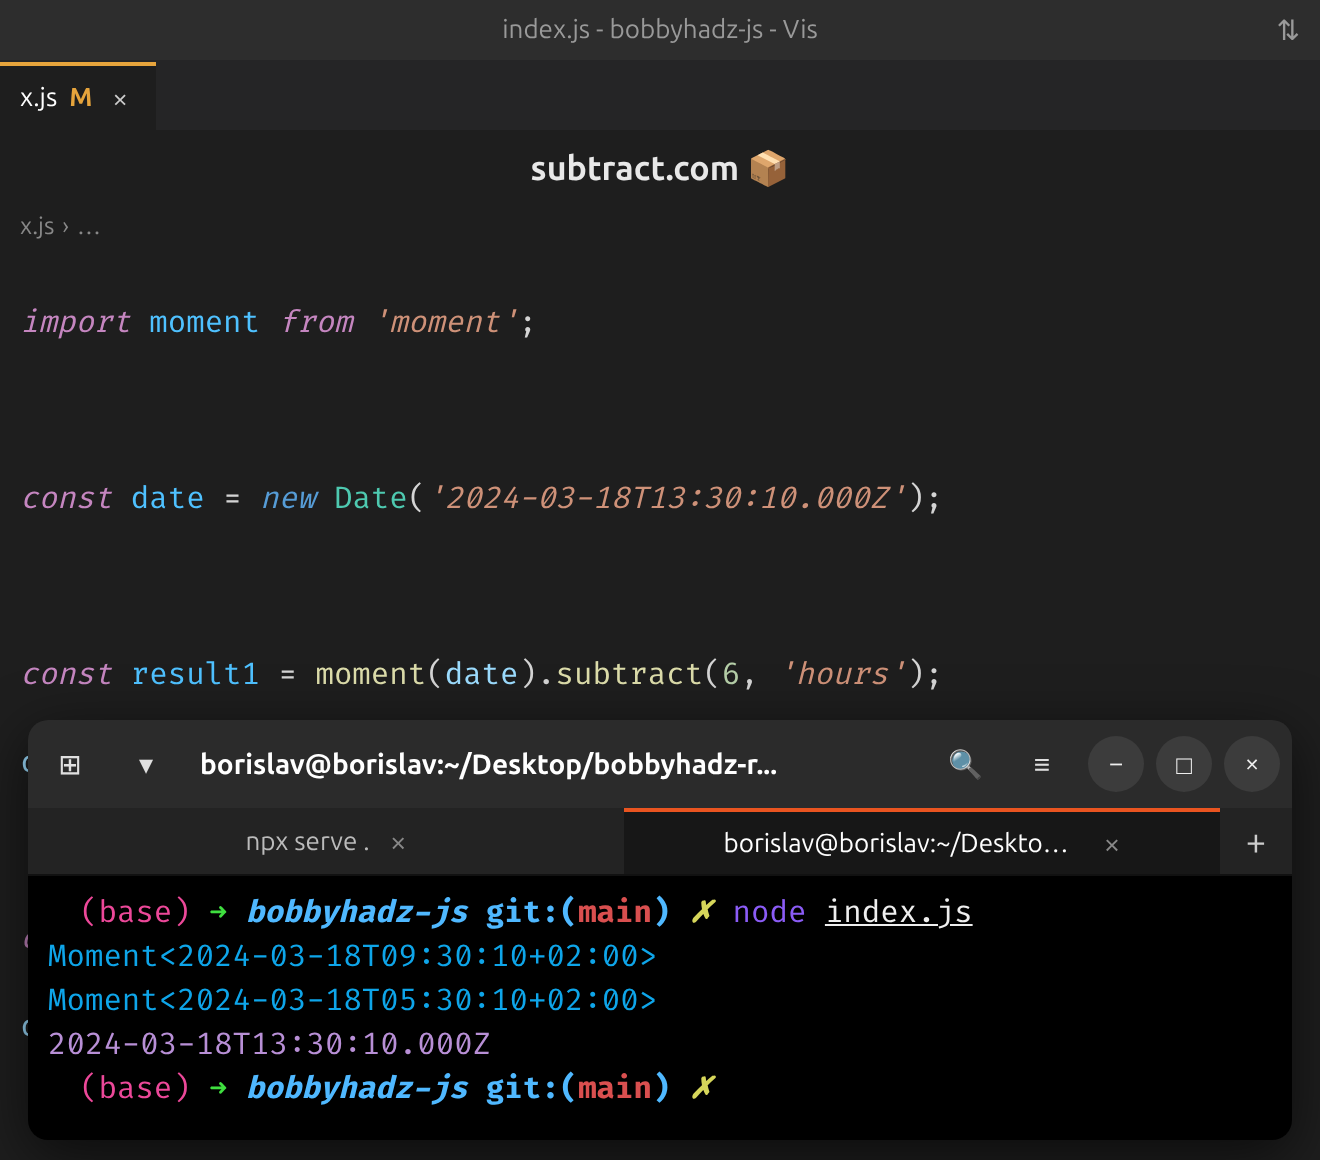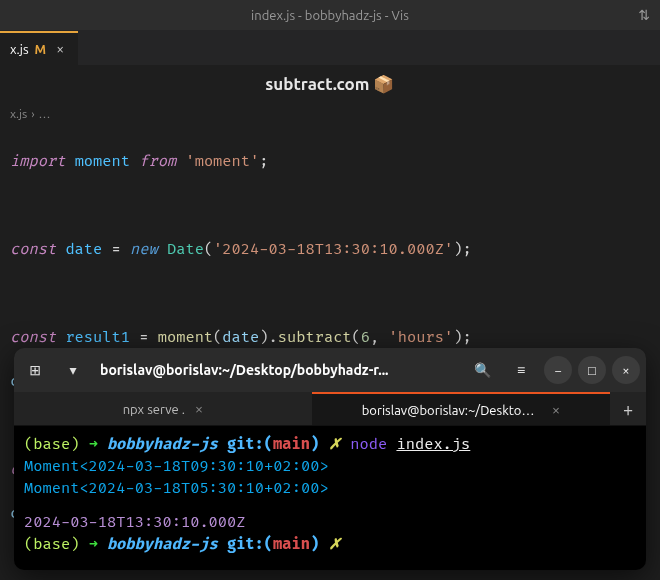--- a/index.html
+++ b/index.html
@@ -71,21 +71,21 @@
     }
     .editor {
       padding: 4px 10px 10px 10px;
       font-family: 'Fira Code', Consolas, monospace;
       font-size: 15px;
       line-height: 22px;
       white-space: pre;
       color: #d4d4d4;
     }
     .tk-keyword { color: #c586c0; font-style: italic; }
-    .tk-string { color: #ce9178; }
+    .tk-string { color: #ce9178; font-style: italic; }
     .tk-var { color: #4fc1ff; }
     .tk-func { color: #dcdcaa; }
     .tk-num { color: #b5cea8; }
     .tk-comment { color: #6a9955; }
     .tk-class { color: #4ec9b0; }
     .tk-new { color: #569cd6; font-style: italic; }
     .tk-prop { color: #9cdcfe; }
     .tk-punc { color: #d4d4d4; }
     .tk-op { color: #d4d4d4; }
     .emoji { filter: none; }
@@ -174,30 +174,30 @@
       font-size: 18px;
     }
     .term-body {
       padding: 8px 10px 14px 10px;
       font-family: 'Fira Code', Consolas, monospace;
       font-size: 15px;
       line-height: 22px;
       background: #000;
       color: #eee;
     }
-    .ps-base { color: #bef264; }
+    .ps-base { color: #ec4899; margin-left: 16px; }
     .ps-arrow { color: #3fdf3f; font-weight: bold; }
     .ps-dir { color: #4fb8ff; font-weight: bold; font-style: italic; }
     .ps-git { color: #4fb8ff; font-weight: bold; }
     .ps-branch { color: #d94f4f; font-weight: bold; }
     .ps-x { color: #d6d65a; font-style: italic; font-weight: bold; }
     .ps-cmd { color: #8b5cf6; }
     .ps-arg { color: #eee; text-decoration: underline; }
     .out-moment { color: #0ea5e9; }
-    .out-date { color: #b88fd6; margin-top: 12px; }
+    .out-date { color: #b88fd6; }
   </style>
 </head>
 <body>
 
 <div class="titlebar">
   <span>index.js - bobbyhadz-js - Vis</span>
   <div class="titlebar-right">
     <span class="titlebar-icon">⇅</span>
   </div>
 </div>

